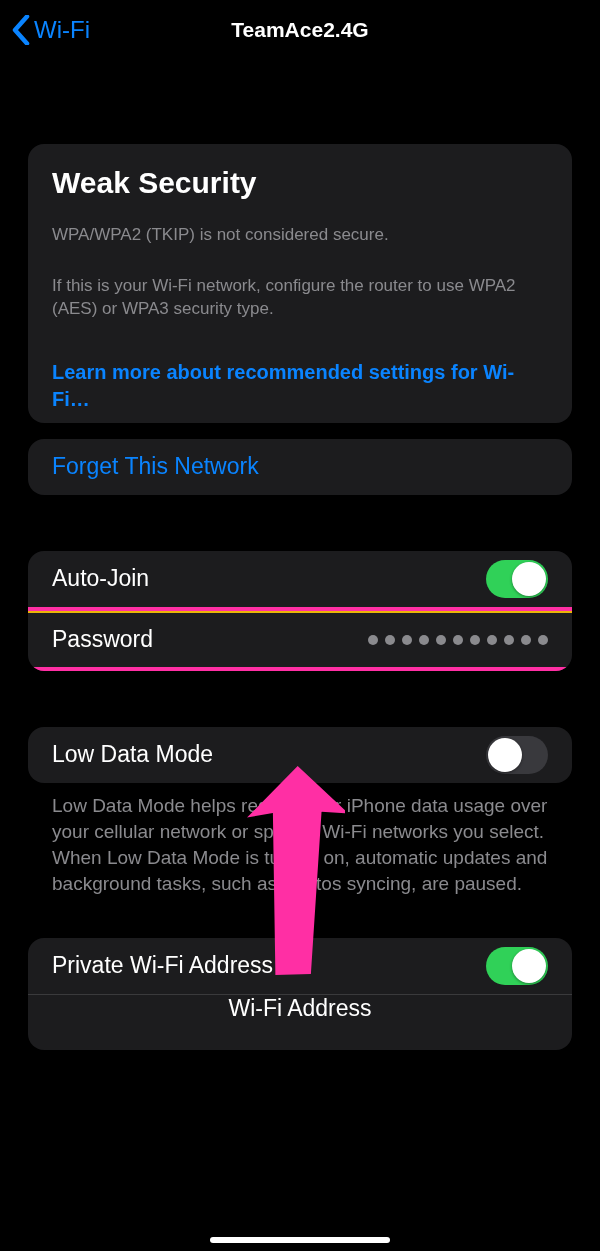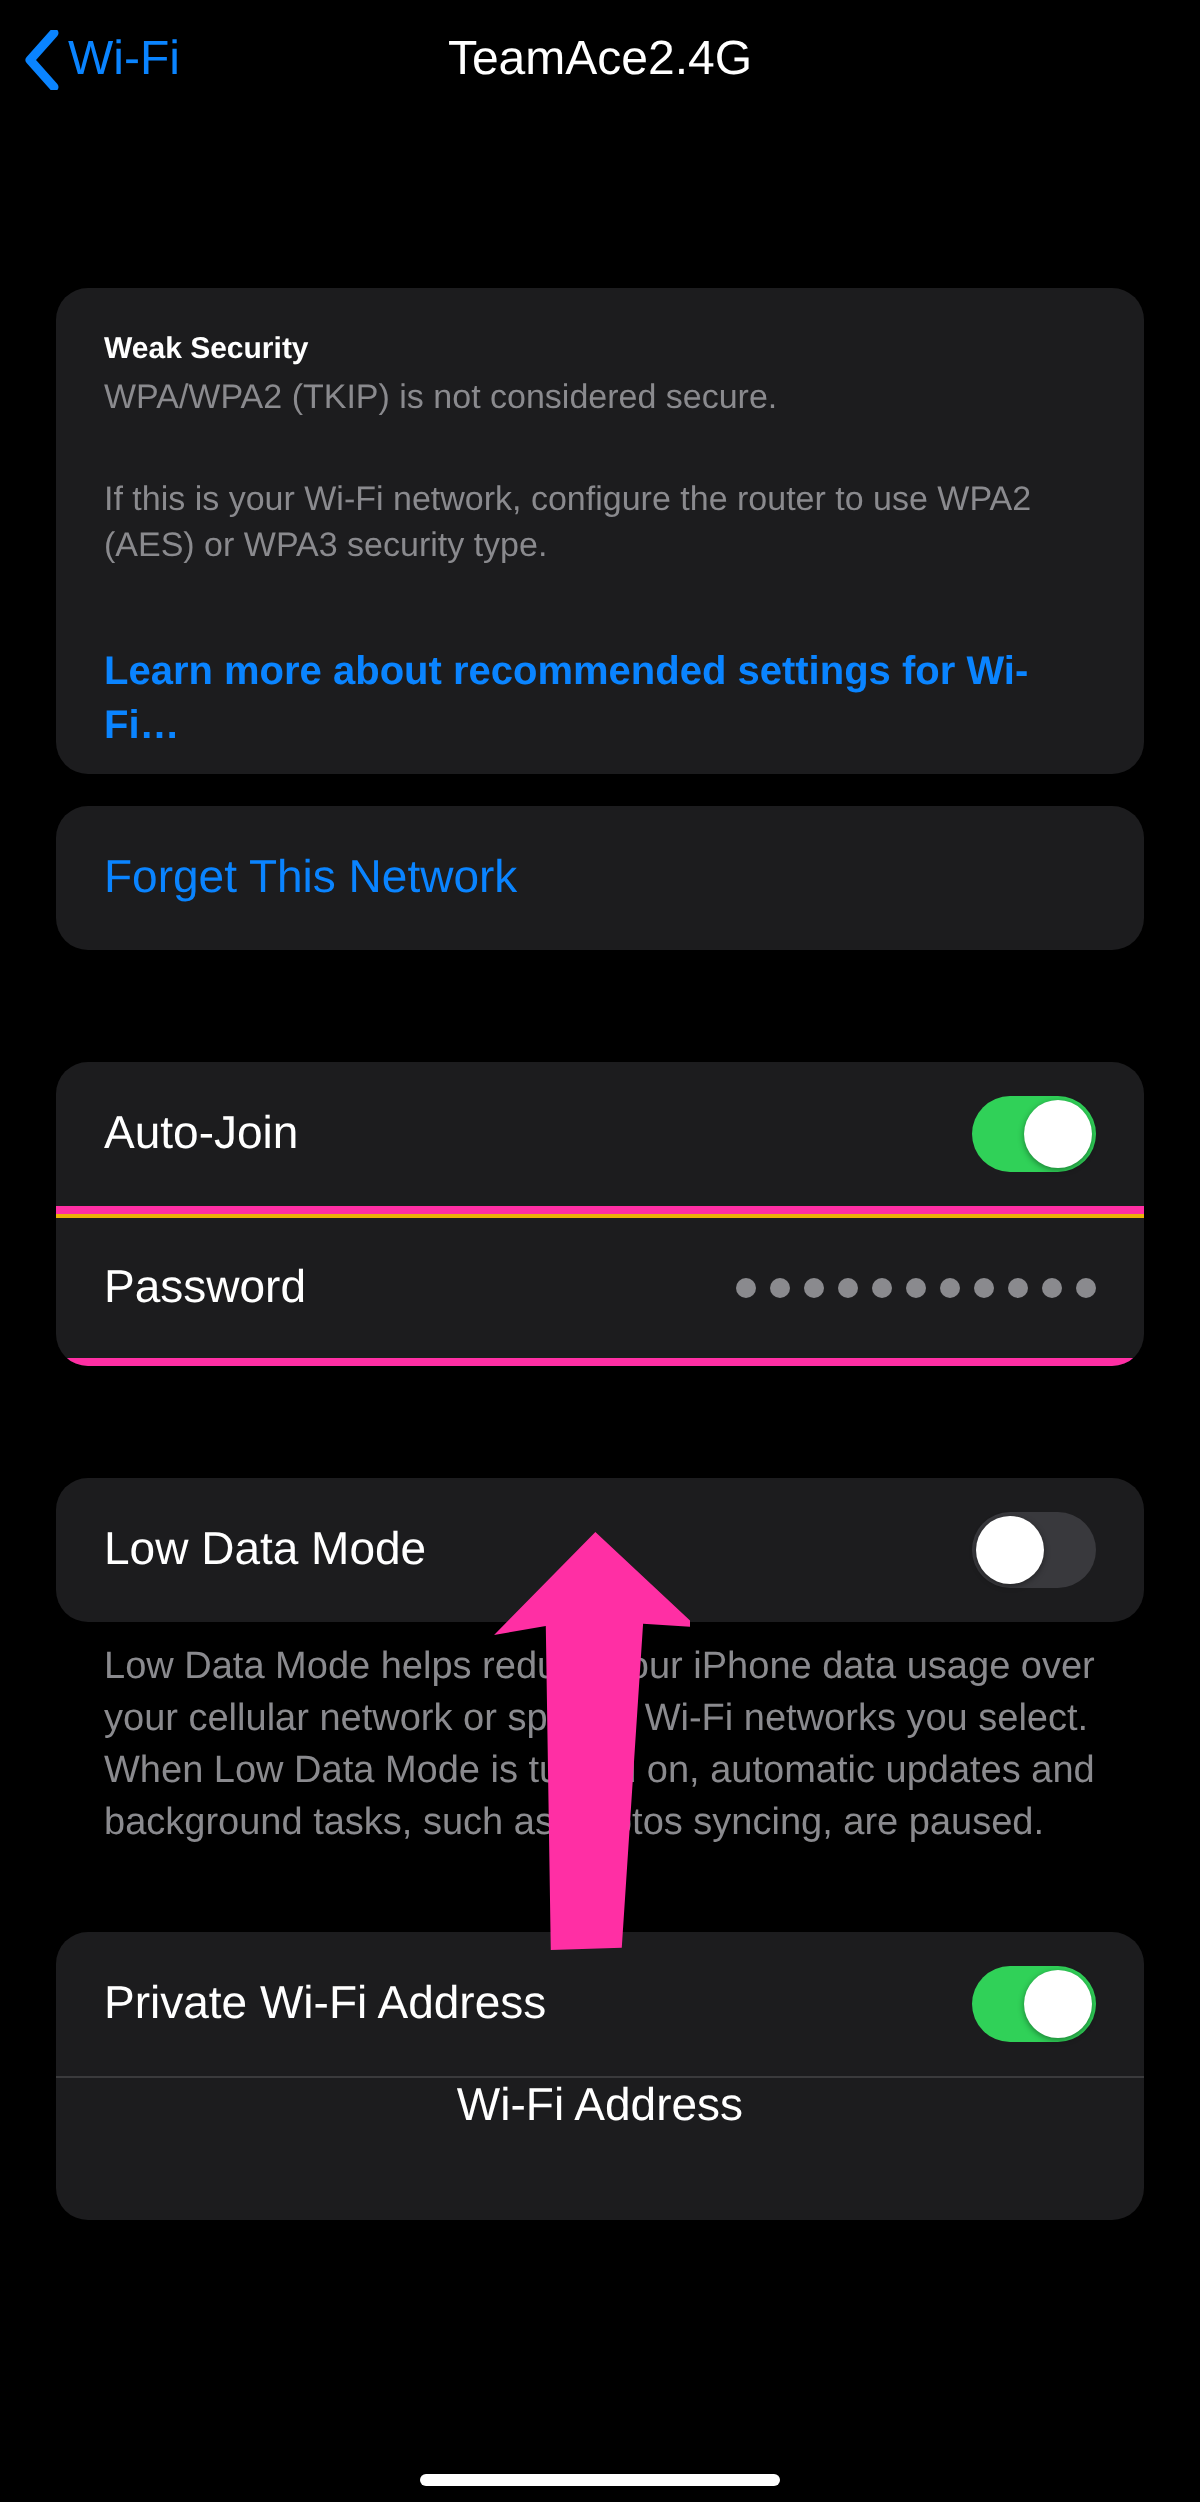--- a/index.html
+++ b/index.html
@@ -24,43 +24,43 @@
       align-items: center;
       color: #0a84ff;
       font-size: 24px;
       gap: 4px;
     }
     .nav .back svg { width: 18px; height: 30px; }
     .nav .title {
       position: absolute;
       left: 0; right: 0;
       text-align: center;
-      font-size: 24px;
-      font-weight: 400;
+      font-size: 21px;
+      font-weight: 700;
       pointer-events: none;
     }
     .content { padding: 0 28px; }
     .gap-lg { height: 84px; }
     .gap-md { height: 56px; }
     .card {
       background: #1c1c1e;
       border-radius: 16px;
       overflow: hidden;
     }
     .warn { padding: 22px 24px 24px; }
-    .warn h2 { font-size: 15px; font-weight: 600; margin-bottom: 5px; }
+    .warn h2 { font-size: 30px; font-weight: 600; margin-bottom: 24px; }
     .warn p { color: #8a8a8e; font-size: 17px; line-height: 1.35; }
     .warn .space { height: 28px; }
     .linkblock { padding: 14px 24px 10px; color: #0a84ff; font-size: 20px; line-height: 1.35; font-weight: bold; }
     .row {
       display: flex;
       align-items: center;
       justify-content: space-between;
       padding: 0 24px;
-      height: 72px;
+      height: 56px;
     }
     .row .label { font-size: 23px; color: #fff; }
     .row .value { font-size: 22px; color: #8a8a8e; }
     .row + .row { border-top: 1px solid #3a3a3c; flex-direction: column; }
     .forget { color: #0a84ff; font-size: 23px; }
     .toggle {
       width: 62px; height: 38px; border-radius: 19px;
       position: relative;
       flex: 0 0 auto;
     }

